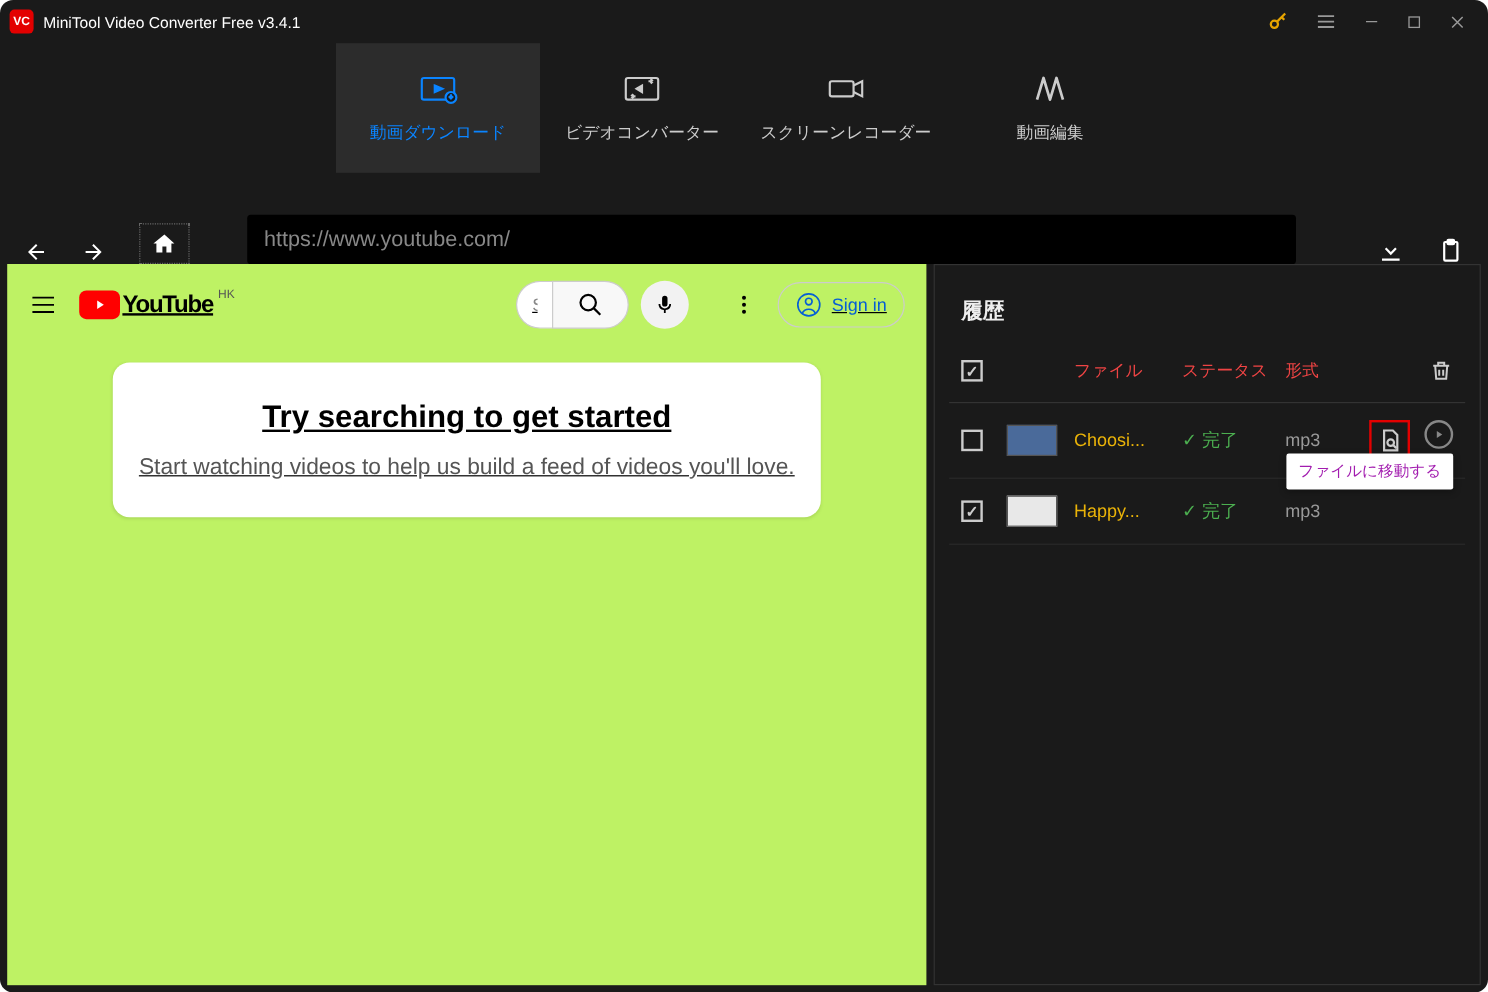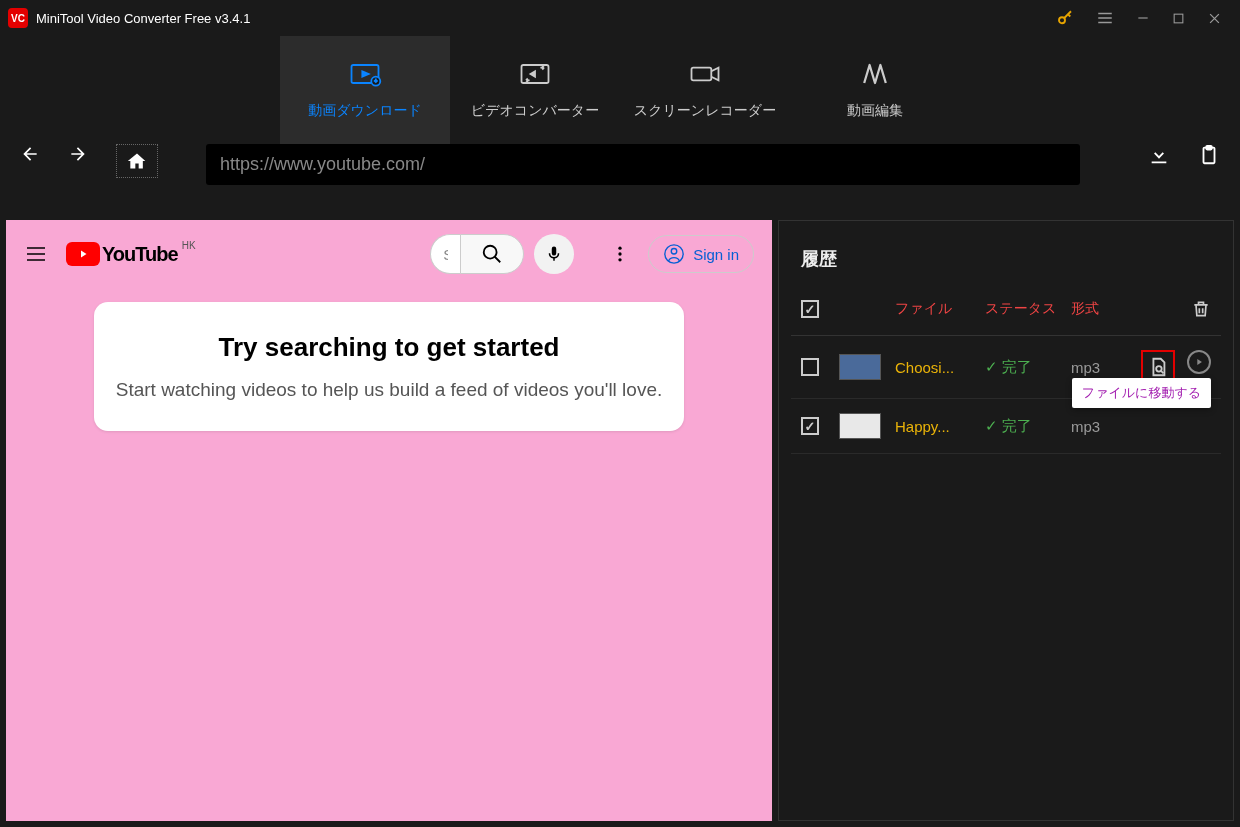--- a/index.html
+++ b/index.html
@@ -1,36 +1,36 @@
 <!DOCTYPE html>
 <html><head>
 <meta charset="utf-8">
 <style>
 * { margin: 0; padding: 0; box-sizing: border-box; font-family: -apple-system, BlinkMacSystemFont, "Segoe UI", Arial, sans-serif; }
 body { background: #fff; width: 1240px; height: 827px; overflow: hidden; }
-.app { background: #1a1a1a; width: 100%; height: 100%; display: flex; flex-direction: column; }
+.app { background: #1a1a1a; width: 100%; height: 100%; display: flex; flex-direction: column; border-radius: 11px; }
 .titlebar { height: 36px; display: flex; align-items: center; padding: 0 8px; color: #fff; font-size: 13px; }
 .titlebar-logo { width: 20px; height: 20px; background: #e30000; border-radius: 4px; margin-right: 8px; display: flex; align-items: center; justify-content: center; color: #fff; font-size: 10px; font-weight: bold; }
 .titlebar-title { flex: 1; }
 .titlebar-controls { display: flex; align-items: center; gap: 22px; padding-right: 10px; }
 .titlebar-controls svg, .titlebar-controls .ctl { color: #999; }
 .key-icon { color: #e6a400 !important; }
 
 .main-tabs { height: 108px; display: flex; justify-content: center; }
 .main-tab { width: 170px; display: flex; flex-direction: column; align-items: center; justify-content: center; gap: 14px; color: #ccc; font-size: 14px; cursor: pointer; }
 .main-tab.active { background: #2c2c2c; color: #0a84ff; }
 .main-tab svg { width: 36px; height: 28px; }
 
-.toolbar { height: 76px; display: flex; align-items: flex-start; padding: 0 20px; gap: 28px; }
+.toolbar { height: 76px; display: flex; align-items: flex-end; padding: 0 20px; gap: 28px; }
 .nav-btn { color: #fff; display: flex; align-items: center; justify-content: center; cursor: pointer; }
 .home-btn { border: 1px dotted #666; padding: 6px 10px; }
 .url-input { flex: 1; background: #000; border: none; color: #888; font-size: 18px; padding: 10px 14px; border-radius: 3px; outline: none; margin-left: 20px; margin-right: 40px; }
 
 .content { flex: 1; display: flex; padding: 0 6px 6px 6px; gap: 6px; }
-.browser-pane { flex: 1; background: #f9a8d4; height: 100%; }
+.browser-pane { flex: 1; background: #bef264; height: 100%; text-decoration: underline; }
 .yt-header { height: 68px; display: flex; align-items: center; padding: 0 18px; gap: 18px; }
 .yt-menu { cursor: pointer; }
 .yt-logo { display: flex; align-items: center; gap: 2px; position: relative; cursor: pointer; }
 .yt-logo-play { width: 34px; height: 24px; background: #ff0000; border-radius: 6px; display: flex; align-items: center; justify-content: center; }
 .yt-logo-text { font-weight: bold; font-size: 20px; letter-spacing: -1px; }
 .yt-region { font-size: 10px; color: #555; position: absolute; top: -2px; right: -18px; }
 .yt-search-group { display: flex; align-items: center; margin-left: auto; }
 .yt-search-input { width: 30px; height: 40px; border: 1px solid #ccc; border-right: none; border-radius: 20px 0 0 20px; padding: 0 12px; font-size: 15px; outline: none; color: #888; }
 .yt-search-btn { width: 64px; height: 40px; border: 1px solid #ccc; border-radius: 0 20px 20px 0; background: #f8f8f8; display: flex; align-items: center; justify-content: center; cursor: pointer; }
 .yt-mic { width: 40px; height: 40px; border-radius: 50%; background: #f2f2f2; margin-left: 10px; display: flex; align-items: center; justify-content: center; cursor: pointer; }

